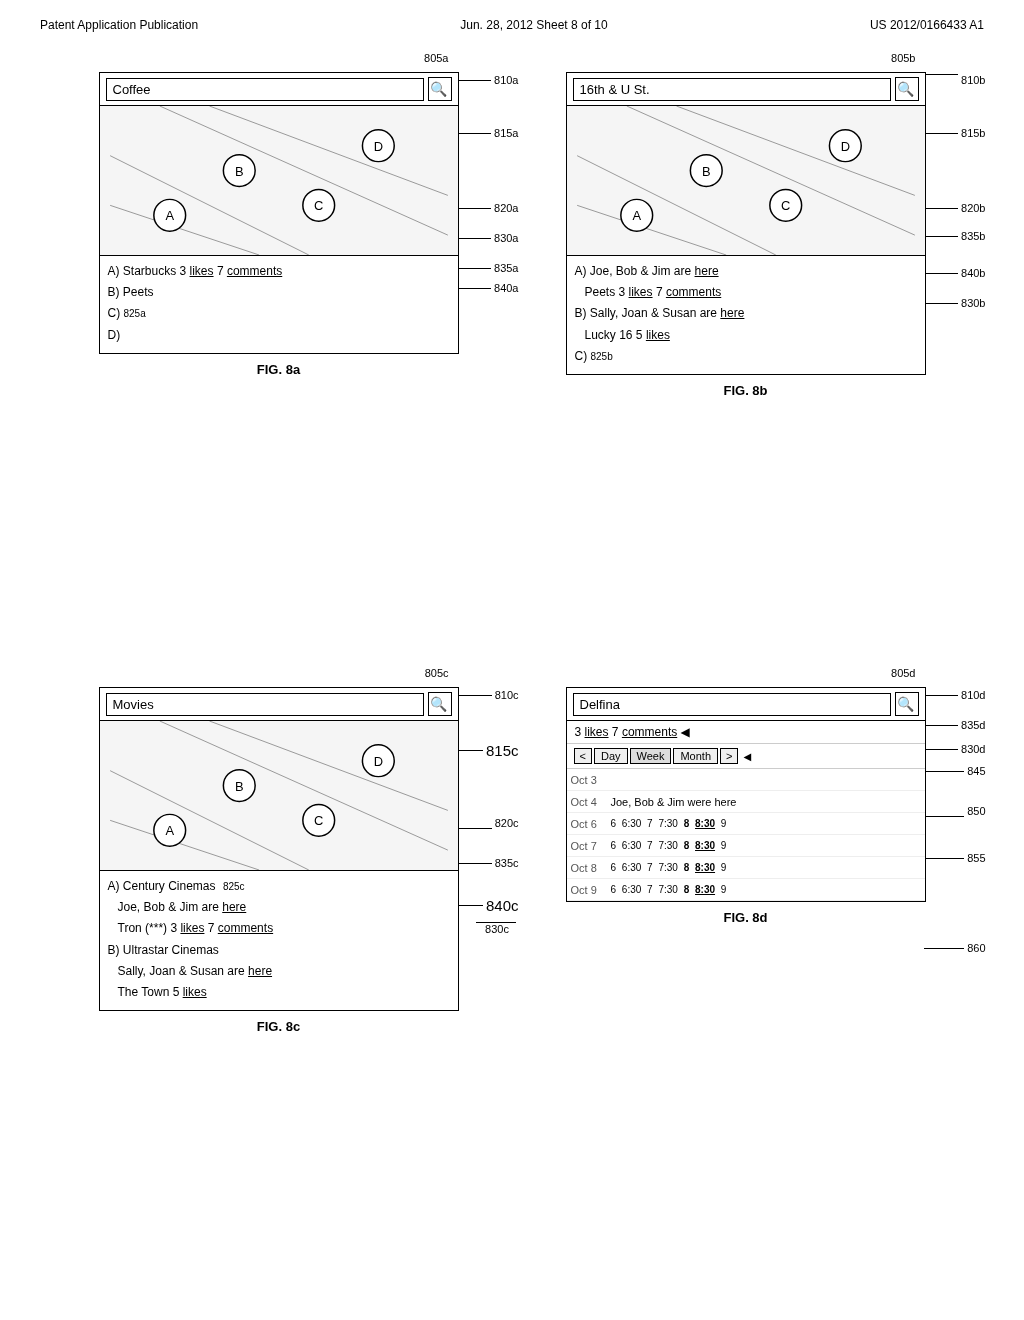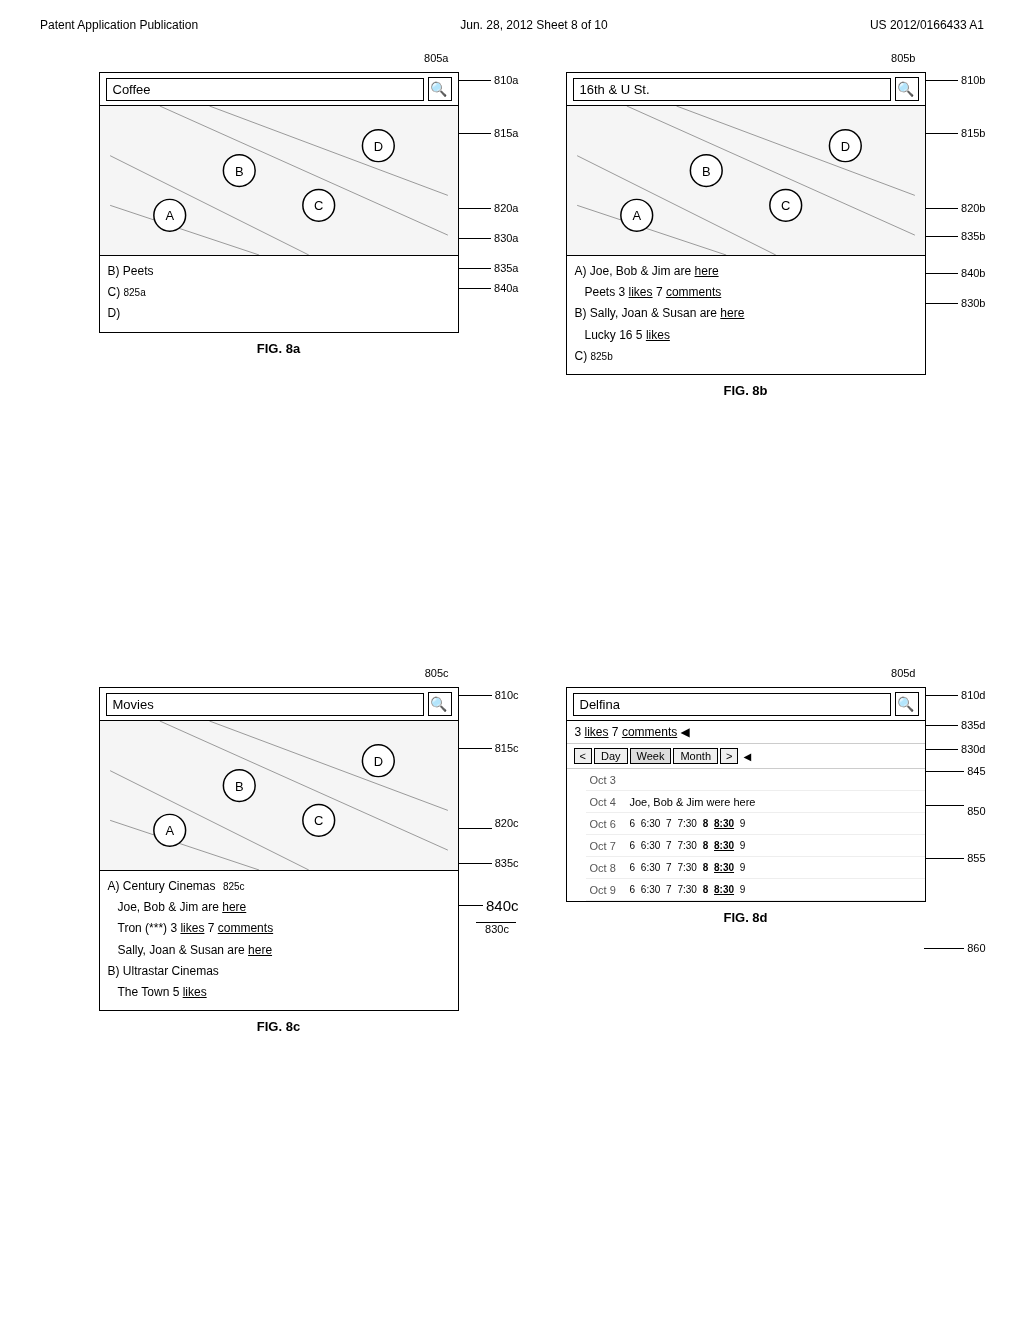--- a/index.html
+++ b/index.html
@@ -136,21 +136,20 @@
       font-size: 12px;
       border-bottom: 1px solid #ccc;
     }
 
     .cal-row {
       display: flex;
       border-bottom: 1px solid #eee;
       font-size: 11px;
       min-height: 22px;
       align-items: center;
-      margin-left: 19px;
     }
 
     .cal-date {
       width: 40px;
       padding: 2px 4px;
       color: #555;
       flex-shrink: 0;
     }
 
     .cal-content {
@@ -235,35 +234,38 @@
 
             <circle cx="210" cy="100" r="16" fill="white" stroke="#000" stroke-width="1.5"></circle>
             <text x="210" y="105" text-anchor="middle" font-size="13" font-family="Arial">C</text>
 
             <circle cx="270" cy="40" r="16" fill="white" stroke="#000" stroke-width="1.5"></circle>
             <text x="270" y="45" text-anchor="middle" font-size="13" font-family="Arial">D</text>
           </svg>
         </div>
 
         <div class="results-area">
+          <div class="result-item">
+            <span>A) Starbucks 3 </span><span class="underline">likes</span><span> 7 </span><span class="underline">comments</span>
+          </div>
           <div class="result-item">B) Peets</div>
           <div class="result-item">
             <span>C) </span><span style="font-size:10px">825a</span>
           </div>
           <div class="result-item">D)</div>
         </div>
       </div>
     </div>
     <div class="fig-label">FIG. 8a</div>
   </div>
 
   <div class="figure-block">
     <div style="position:relative; width:100%; max-width:360px;">
       <div style="position:absolute; top:-20px; right:10px; font-size:11px;">805b</div>
-      <div style="position:absolute; right:-60px; top:2px; font-size:11px; display:flex; align-items:center;">
+      <div style="position:absolute; right:-60px; top:2px; font-size:11px; display:flex; ">
         <div style="width:40px; height:1px; background:#000; margin-right:3px;"></div>
         <span>810b</span>
       </div>
       <div style="position:absolute; right:-60px; top:55px; font-size:11px; display:flex; align-items:center;">
         <div style="width:40px; height:1px; background:#000; margin-right:3px;"></div>
         <span>815b</span>
       </div>
       <div style="position:absolute; right:-60px; top:130px; font-size:11px; display:flex; align-items:center;">
         <div style="width:40px; height:1px; background:#000; margin-right:3px;"></div>
         <span>820b</span>
@@ -324,21 +326,21 @@
     <div class="fig-label">FIG. 8b</div>
   </div>
 
   <div class="figure-block">
     <div style="position:relative; width:100%; max-width:360px;">
       <div style="position:absolute; top:-20px; right:10px; font-size:11px;">805c</div>
       <div style="position:absolute; right:-60px; top:2px; font-size:11px; display:flex; align-items:center;">
         <div style="width:40px; height:1px; background:#000; margin-right:3px;"></div>
         <span>810c</span>
       </div>
-      <div style="position:absolute; right:-60px; top:55px; font-size:11px; display:flex; align-items:center;">
+      <div style="position:absolute; right:-60px; top:55px; font-size:15px; display:flex; align-items:center;">
         <div style="width:40px; height:1px; background:#000; margin-right:3px;"></div>
         <span>815c</span>
       </div>
       <div style="position:absolute; right:-60px; top:130px; font-size:11px; display:flex; align-items:flex-end;">
         <div style="width:40px; height:1px; background:#000; margin-right:3px;"></div>
         <span>820c</span>
       </div>
       <div style="position:absolute; right:-60px; top:170px; font-size:11px; display:flex; align-items:center;">
         <div style="width:40px; height:1px; background:#000; margin-right:3px;"></div>
         <span>835c</span>
@@ -377,24 +379,24 @@
           <div class="result-item">
             <span>A) Century Cinemas</span>
             <span style="font-size:10px; margin-left:4px;">825c</span>
           </div>
           <div class="result-item">
             <span>&nbsp;&nbsp;&nbsp;Joe, Bob &amp; Jim are </span><span class="underline">here</span>
           </div>
           <div class="result-item">
             <span>&nbsp;&nbsp;&nbsp;Tron (***) 3 </span><span class="underline">likes</span><span> 7 </span><span class="underline">comments</span>
           </div>
+          <div class="result-item">B) Ultrastar Cinemas</div>
           <div class="result-item">
             <span>&nbsp;&nbsp;&nbsp;Sally, Joan &amp; Susan are </span><span class="underline">here</span>
           </div>
-          <div class="result-item">B) Ultrastar Cinemas</div>
           <div class="result-item">
             <span>&nbsp;&nbsp;&nbsp;The Town 5 </span><span class="underline">likes</span>
           </div>
         </div>
       </div>
     </div>
     <div class="fig-label">FIG. 8c</div>
   </div>
 
   <div class="figure-block">
@@ -409,21 +411,21 @@
         <span>835d</span>
       </div>
       <div style="position:absolute; right:-60px; top:56px; font-size:11px; display:flex; align-items:center;">
         <div style="width:40px; height:1px; background:#000; margin-right:3px;"></div>
         <span>830d</span>
       </div>
       <div style="position:absolute; right:-60px; top:78px; font-size:11px; display:flex; align-items:center;">
         <div style="width:40px; height:1px; background:#000; margin-right:3px;"></div>
         <span>845</span>
       </div>
-      <div style="position:absolute; right:-60px; top:118px; font-size:11px; display:flex; align-items:flex-start;">
+      <div style="position:absolute; right:-60px; top:118px; font-size:11px; display:flex; align-items:flex-end;">
         <div style="width:40px; height:1px; background:#000; margin-right:3px;"></div>
         <span>850</span>
       </div>
       <div style="position:absolute; right:-60px; top:165px; font-size:11px; display:flex; align-items:center;">
         <div style="width:40px; height:1px; background:#000; margin-right:3px;"></div>
         <span>855</span>
       </div>
       <div style="position:absolute; right:-60px; top:255px; font-size:11px; display:flex; align-items:center;">
         <div style="width:40px; height:1px; background:#000; margin-right:3px;"></div>
         <span>860</span>

